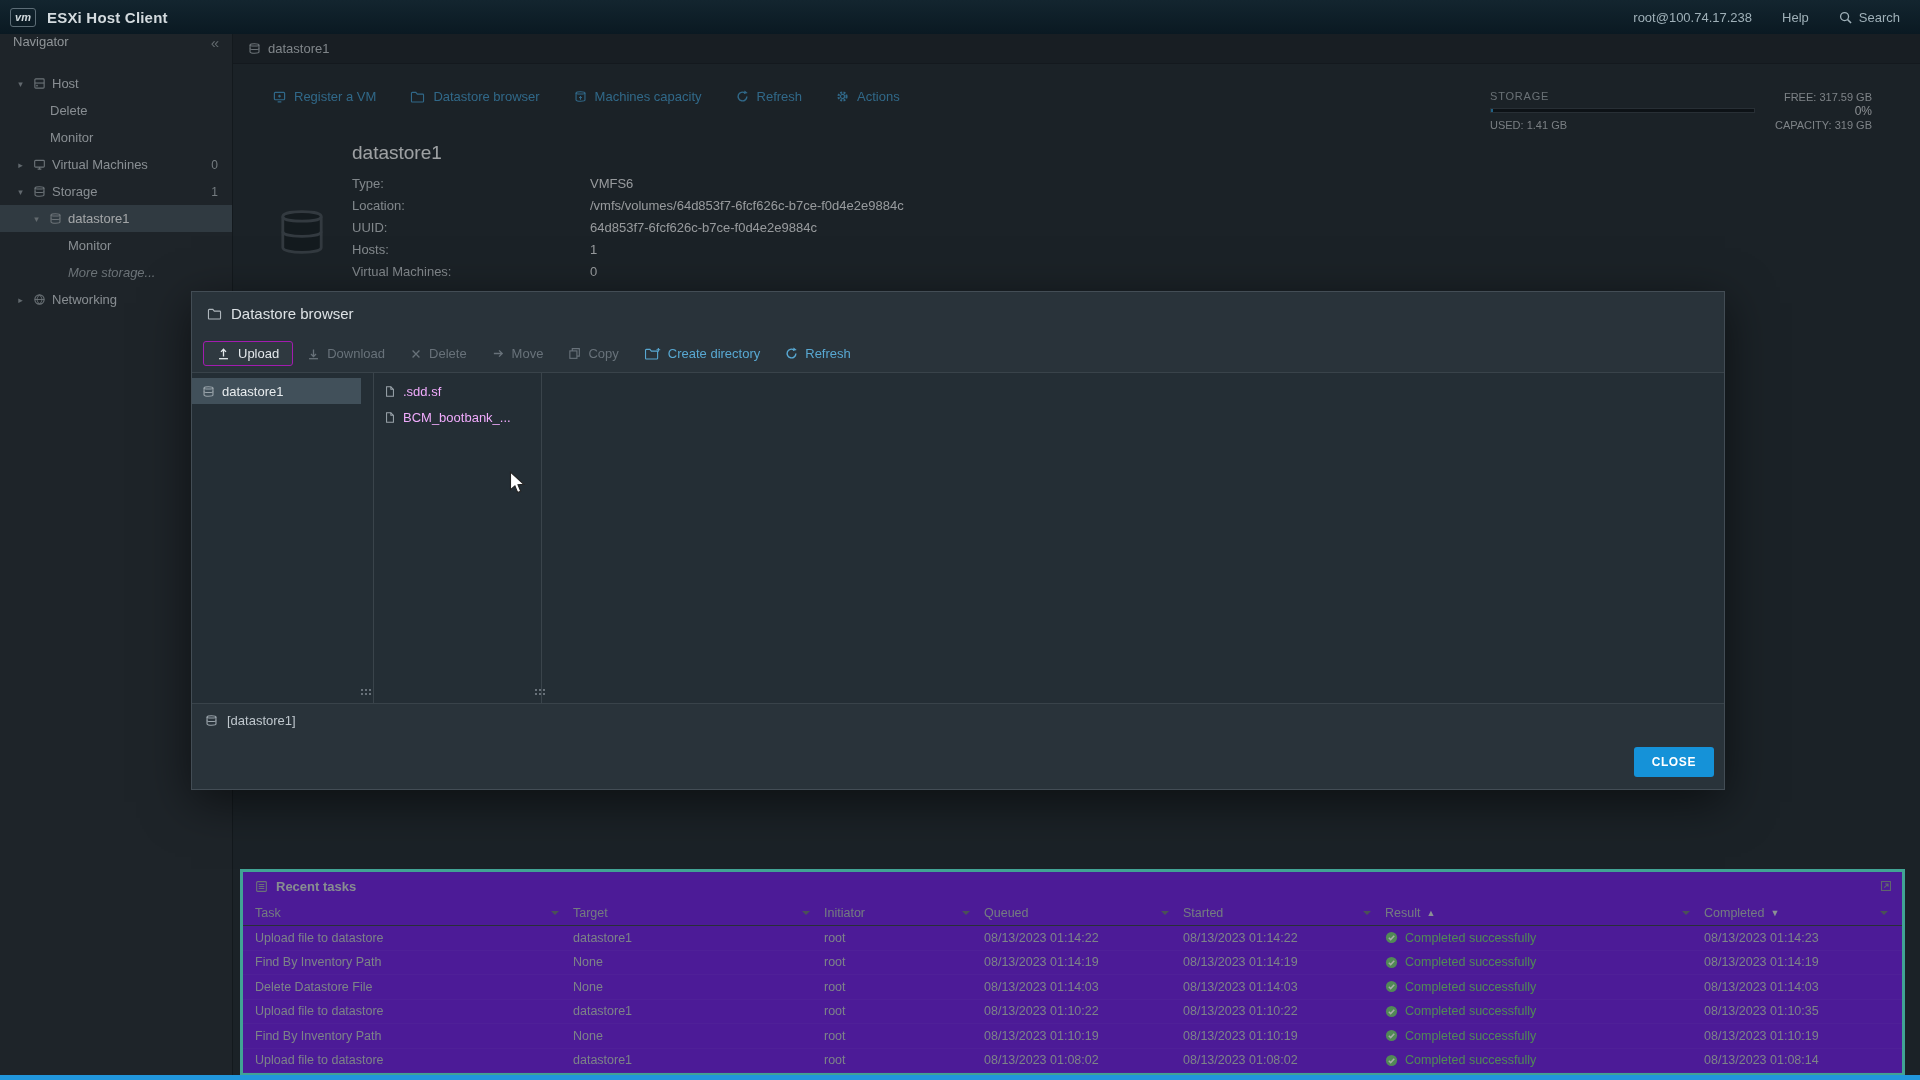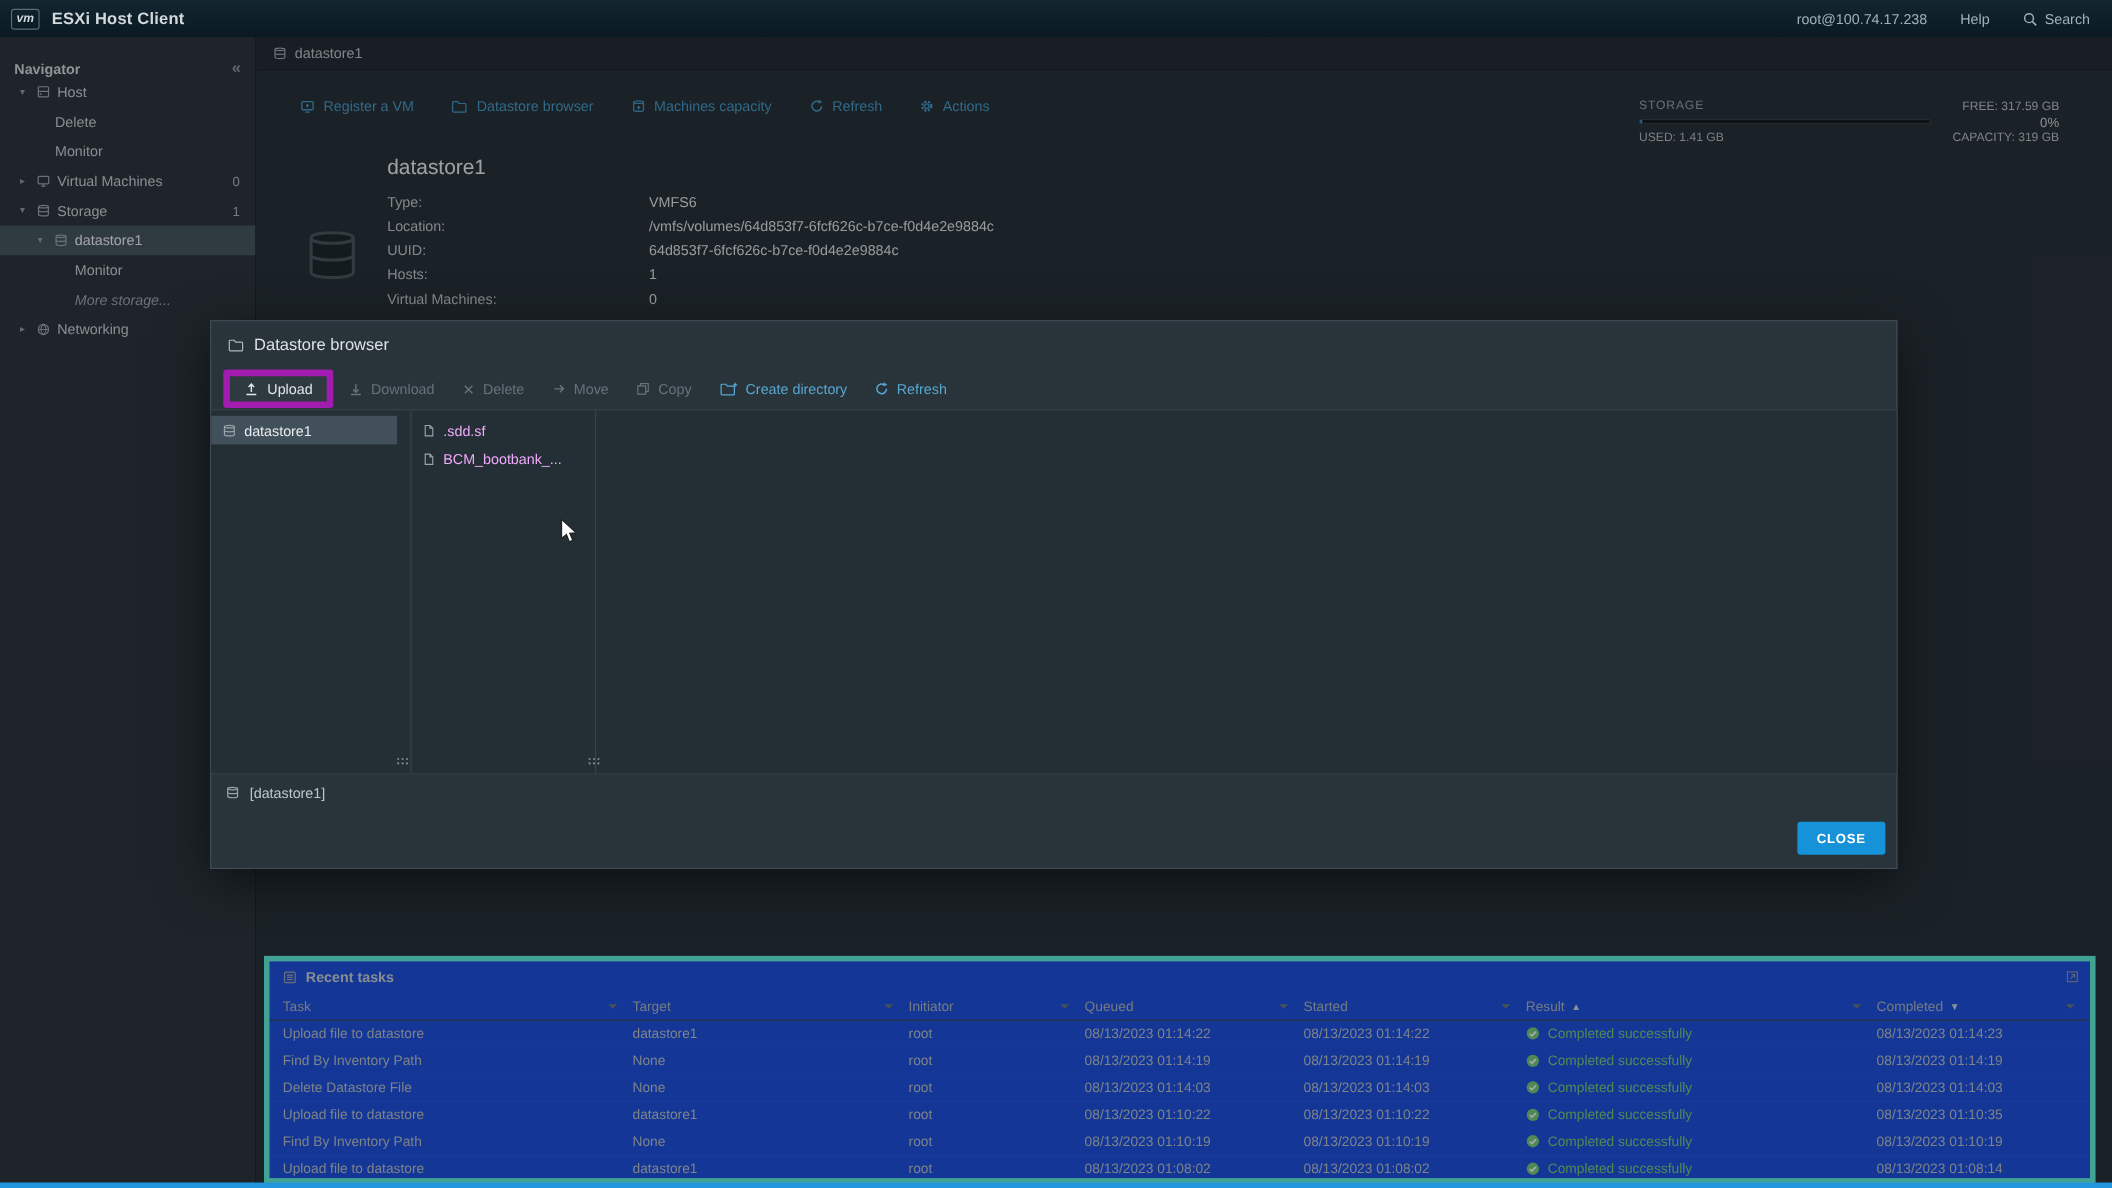--- a/index.html
+++ b/index.html
@@ -17,21 +17,21 @@
   .topbar-title{color:#d3dade;font-size:15px;font-weight:bold;letter-spacing:.2px}
   .topbar-right{margin-left:auto;display:flex;align-items:center;gap:30px;color:#9fb0b8;font-size:13px}
   .tb-link{display:flex;align-items:center;gap:7px;cursor:pointer}
 
   
   .dim{position:absolute;left:0;top:34px;right:0;bottom:0;background:rgba(0,0,0,.30);z-index:50}
   .bottom-bar{position:absolute;left:0;right:0;bottom:0;height:5px;background:#2196dc;z-index:60}
 
   
   .sidebar{position:absolute;left:0;top:34px;bottom:0;width:233px;background:#2b343b;border-right:1px solid #1c242a}
-  .nav-header{height:36px;display:flex;align-items:flex-end;padding:0 13px;color:#ccd3d8;font-weight:bold;font-size:13px}
+  .nav-header{height:36px;display:flex;align-items:flex-start;padding:0 13px;color:#ccd3d8;font-weight:normal;font-size:13px}
   .nav-collapse{margin-left:auto;color:#8d979e;font-size:15px;cursor:pointer}
   .tree-item{height:27px;display:flex;align-items:center;gap:6px;font-size:13px;color:#c3cbd1;padding-left:14px;cursor:pointer}
   .tree-item .chev{width:13px;font-size:9px;color:#8d979e;text-align:center}
   .tree-item .icon-slot{color:#9aa4ab}
   .tree-item .count{margin-left:auto;padding-right:14px;color:#a8b2b8;font-size:12px}
   .tree-item.child{padding-left:50px}
   .tree-item.grandchild{padding-left:68px}
   .tree-item.selected{background:#46545e;color:#e8ecef}
   .tree-item.more{color:#9aa4ab;font-style:italic}
 
@@ -51,40 +51,40 @@
   .meter-right{text-align:right;color:#b4bcc2;line-height:14px;white-space:nowrap}
 
   .details{position:absolute;left:39px;top:108px;display:flex;gap:20px}
   .ds-big-icon{margin-top:38px}
   .ds-name{font-size:19px;color:#e2e7ea;margin-bottom:9px}
   .ds-grid{display:grid;grid-template-columns:238px auto;line-height:22px;font-size:13px}
   .ds-grid .lbl{color:#b9c2c8}
   .ds-grid .val{color:#d8dde1}
 
   
-  .tasks{position:absolute;left:7px;right:15px;top:835px;bottom:4px;background:#1d4ed8;border:5px solid #5eead4;overflow:hidden}
+  .tasks{position:absolute;left:7px;right:15px;top:835px;bottom:4px;background:#6d28d9;border:3px solid #5eead4;overflow:hidden}
   .tasks-titlerow{height:28px;display:flex;align-items:center;gap:8px;padding:0 10px 0 12px;color:#c2cacf;font-weight:bold;font-size:13px}
   .tasks-expand{margin-left:auto;color:#8b959c;cursor:pointer}
   .tgrid{display:grid;grid-template-columns:318px 251px 160px 199px 202px 319px 1fr;padding-left:12px;align-items:center}
   .thead{height:26px;border-bottom:1px solid #3c4650;color:#a7b1b8;font-size:12.5px}
   .hcell{display:flex;align-items:center;gap:6px;padding-right:14px;cursor:pointer}
   .hcell .caret{margin-left:auto;width:0;height:0;border-left:4px solid transparent;border-right:4px solid transparent;
     border-top:4px solid #6a747c}
   .sort{font-size:9px;color:#c7d0d5}
   .trow{height:24.5px;font-size:12.5px;color:#b3bcc2;border-bottom:1px solid rgba(255,255,255,.03);cursor:default}
   .trow .cell{padding-right:14px;white-space:nowrap;overflow:hidden;text-overflow:ellipsis}
   .result-cell{display:flex;align-items:center;gap:7px;color:#74c47b}
 
   
   .modal{position:absolute;left:191px;top:291px;width:1534px;height:499px;z-index:100;display:flex;flex-direction:column;
     background:#29333a;border:1px solid #434d55;box-shadow:0 12px 45px rgba(0,0,0,.55)}
   .modal-title{height:43px;display:flex;align-items:center;gap:9px;padding:0 15px;color:#dde2e5;font-size:15px}
   .modal-title .ic{color:#aeb6bc}
   .modal-toolbar{height:37px;display:flex;align-items:center;gap:3px;padding:0 11px}
-  .btn-upload{display:flex;align-items:center;gap:8px;border:6px solid #a21caf;border-radius:3px;padding:4px 13px;
+  .btn-upload{display:flex;align-items:center;gap:8px;border:1px solid #a21caf;border-radius:3px;padding:4px 13px;
     color:#e3e8eb;background:rgba(255,255,255,.03);font-size:13px;cursor:pointer}
   .tool{display:flex;align-items:center;gap:7px;padding:4px 11px;font-size:13px}
   .tool.on{color:#58a8d2;cursor:pointer}
   .tool.off{color:#68727a;cursor:default}
   .files{flex:1;display:flex;border-top:1px solid #39434a;background:#242e35;position:relative}
   .fcol{position:relative;border-right:1px solid #3a444b;padding-top:5px}
   .fcol.c1{width:182px}
   .fcol.c2{width:168px}
   .fcol.c3{flex:1;border-right:none}
   .fitem{height:26px;display:flex;align-items:center;gap:7px;padding:0 10px;color:#f0abfc;font-size:13px;cursor:pointer;white-space:nowrap}

